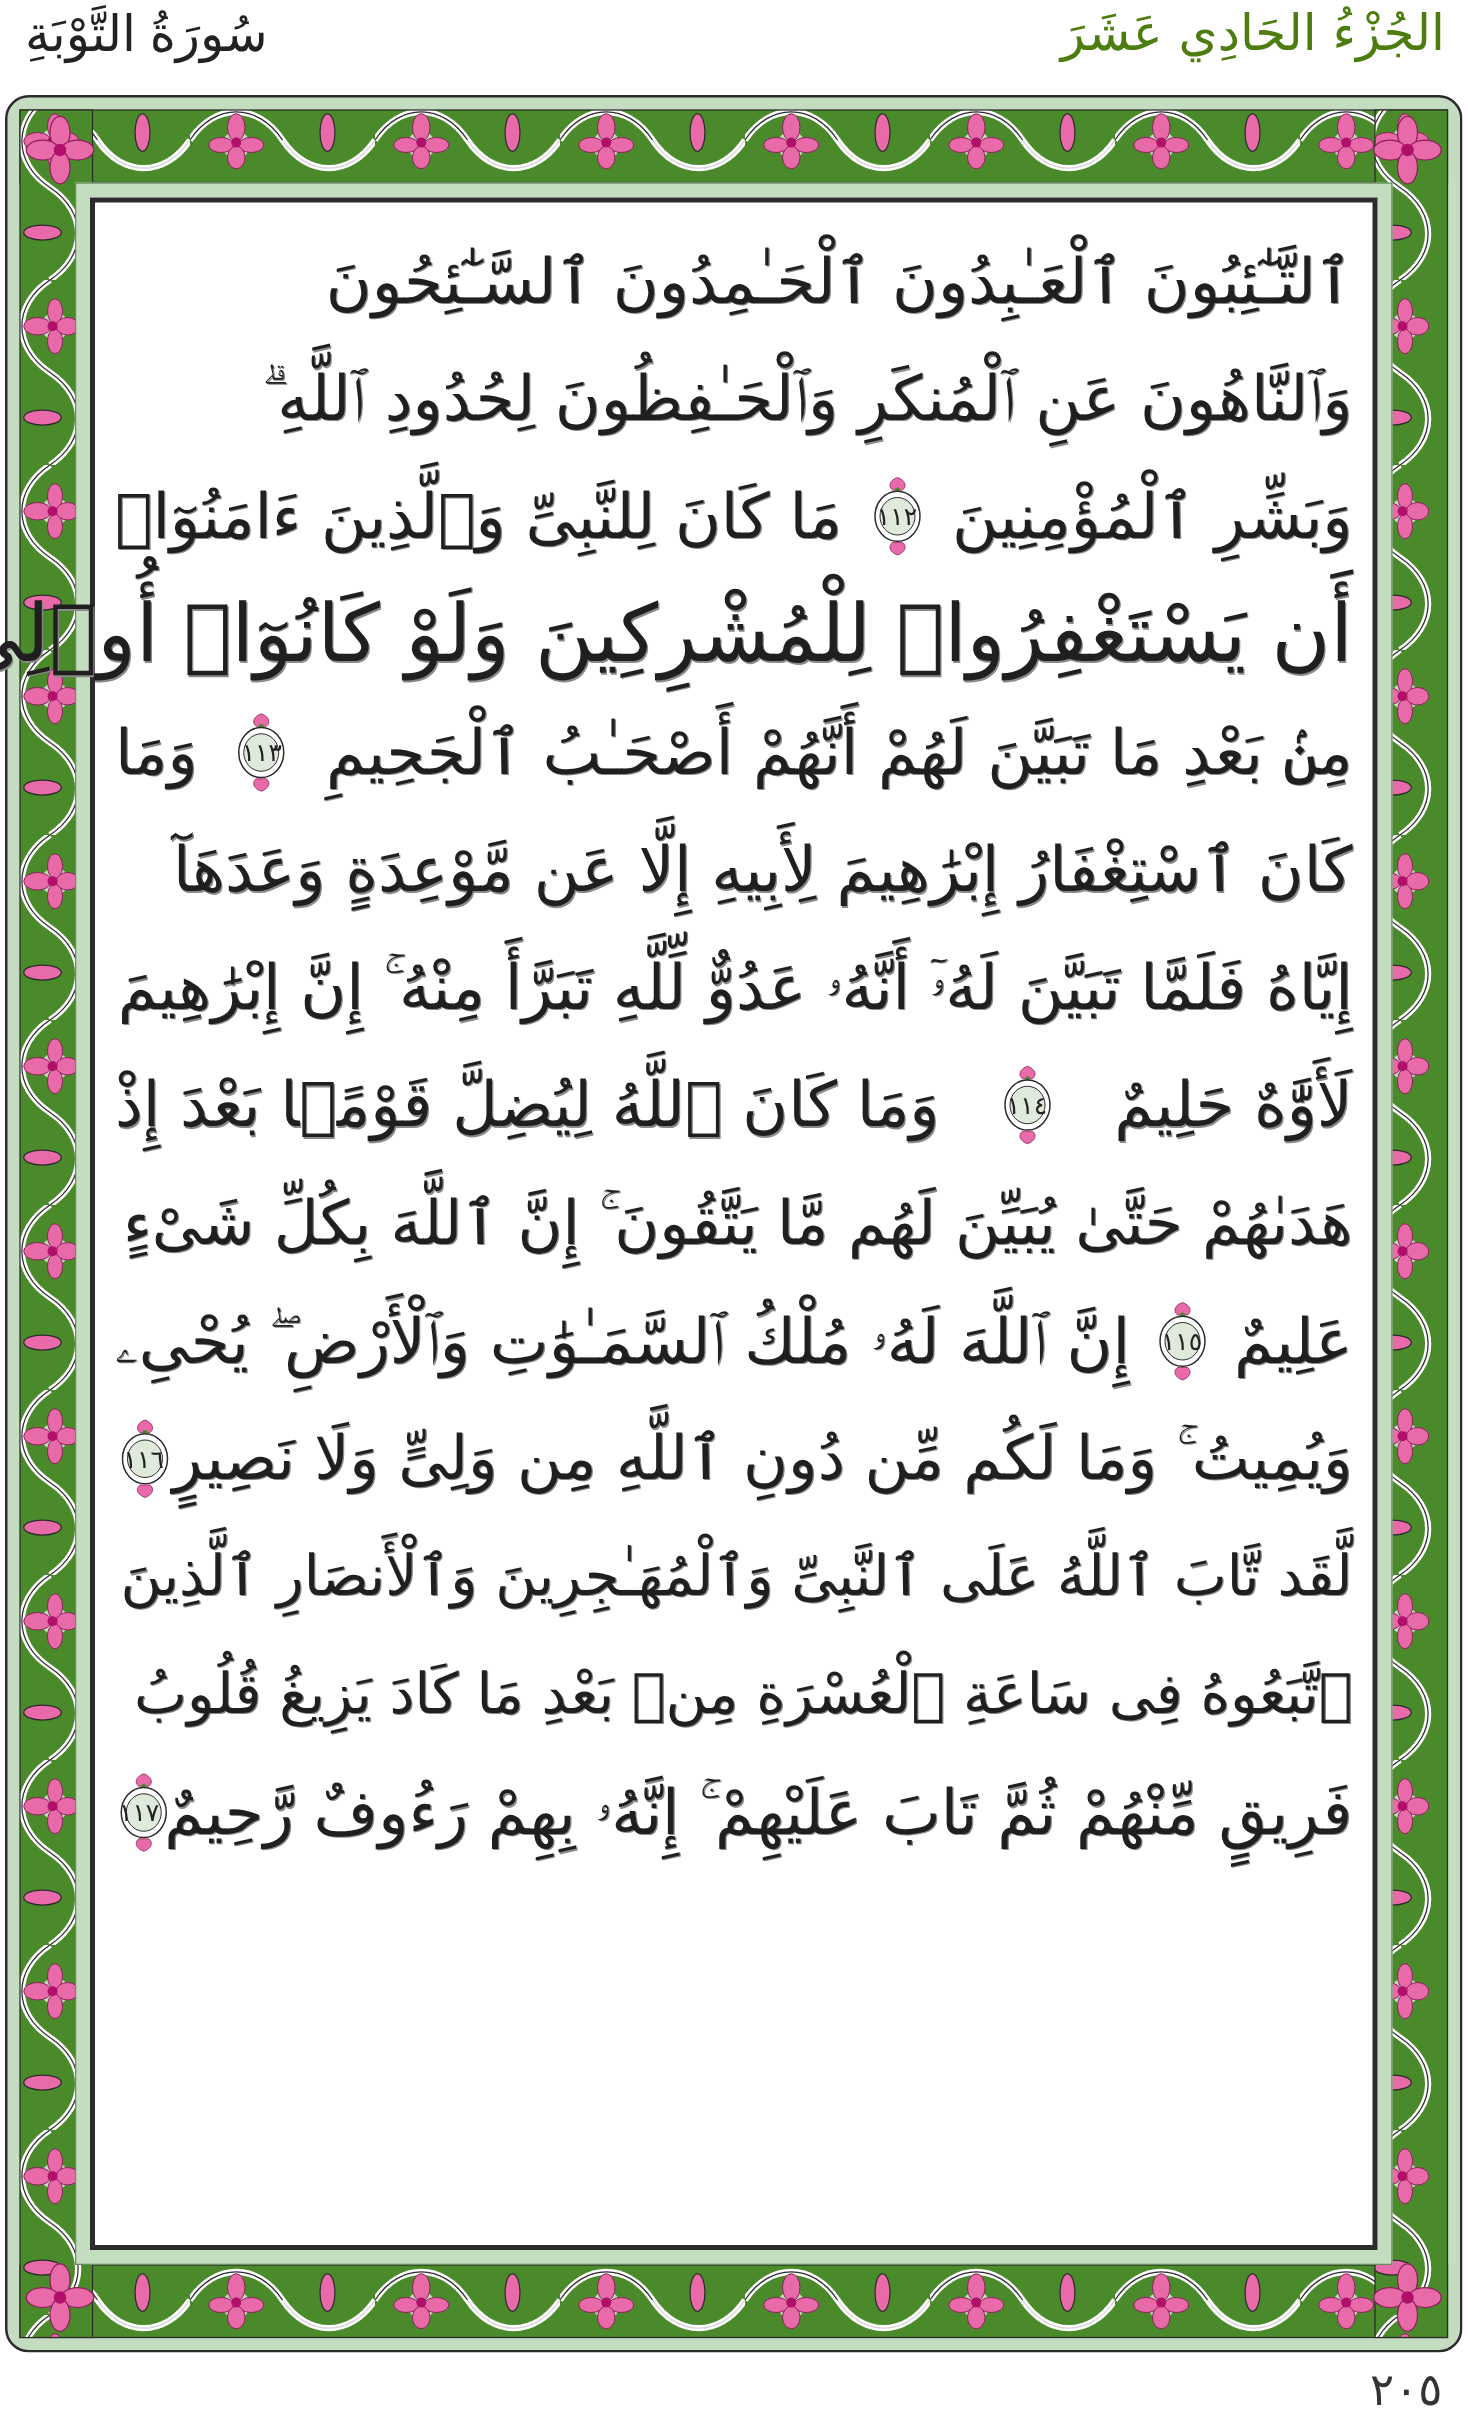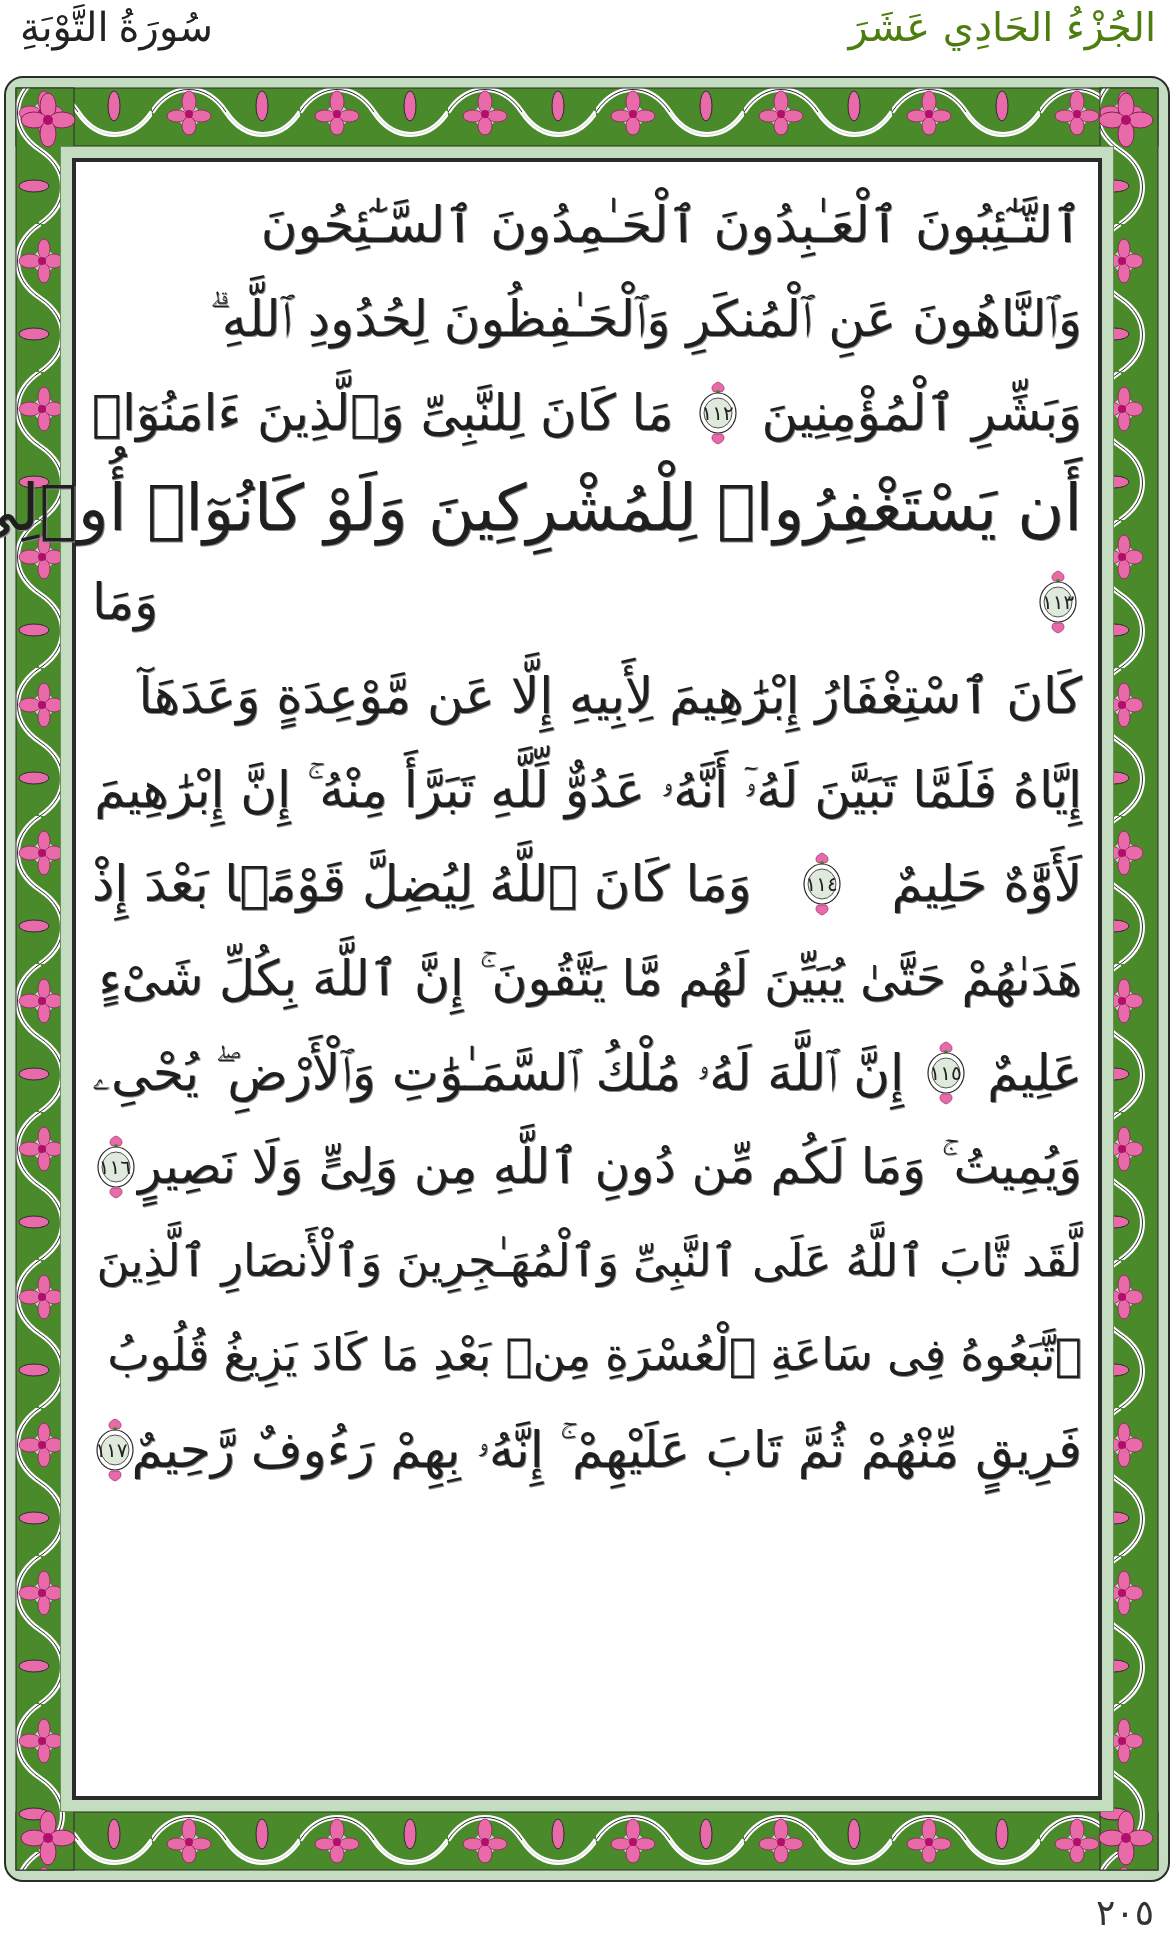--- a/index.html
+++ b/index.html
@@ -3,21 +3,21 @@
 <meta charset="utf-8">
 <style>
   html, body { margin: 0; padding: 0; background: #ffffff; }
   body { width: 1174px; height: 1940px; position: relative; overflow: hidden;
          font-family: "DejaVu Serif", "Liberation Serif", serif; color: #1e1e1e; }
 
   .header { position: absolute; top: 0; left: 0; width: 1174px; height: 62px; }
   .header .juz { position: absolute; right: 18px; top: 4px; font-size: 40px; direction: rtl;
                  font-family: "DejaVu Sans", "Liberation Sans", sans-serif; color: #4d7c0f; }
   .header .surah { position: absolute; left: 20px; top: 4px; font-size: 40px; direction: rtl;
-                   font-family: Liberation Serif, serif; color: #222; }
+                   font-family: Liberation Sans, sans-serif; color: #222; }
 
   .frame { position: absolute; left: 4px; top: 76px; width: 1166px; height: 1806px; }
   .frame-svg { position: absolute; left: 0; top: 0; }
 
   .panel { position: absolute; left: 72px; top: 158px; width: 1030px; height: 1642px;
            background: #ffffff; border: 4px solid #2b2b2b; box-sizing: border-box; }
   .panel-band { position: absolute; left: 60px; top: 146px; width: 1054px; height: 1666px;
                 background: #c4dcc0; box-sizing: border-box; border: 1px solid #6a8e5e; }
 
   .text { position: absolute; left: 92px; top: 178px; width: 990px; height: 1600px;
@@ -142,20 +142,21 @@
           <path d="M20 64 C 14 62, 12 57, 16 54 L 24 54 C 28 57, 26 62, 20 64 Z" fill="#e86aa8" stroke="#8a1f5a" stroke-width="0.6"></path>
         </svg>
         <span class="num">١١٢</span>
       </span>
       <span class="seg">مَا كَانَ لِلنَّبِىِّ وَٱلَّذِينَ ءَامَنُوٓا۟</span>
     </div>
     <div class="line" style="font-size: 64px;">
       <span class="seg">أَن يَسْتَغْفِرُوا۟ لِلْمُشْرِكِينَ وَلَوْ كَانُوٓا۟ أُو۟لِى قُرْبَىٰ</span>
     </div>
     <div class="line" style="font-size: 50px;">
+      <span class="seg">مِنۢ بَعْدِ مَا تَبَيَّنَ لَهُمْ أَنَّهُمْ أَصْحَـٰبُ ٱلْجَحِيمِ</span>
       <span class="ayah-mark">
         <svg width="40" height="66" viewBox="0 0 40 66">
           <path d="M20 2 C 14 4, 12 9, 16 12 L 24 12 C 28 9, 26 4, 20 2 Z" fill="#e86aa8" stroke="#8a1f5a" stroke-width="0.6"></path>
           <circle cx="20" cy="12" r="2" fill="#4a8a2a"></circle>
           <ellipse cx="20" cy="33" rx="18" ry="20" fill="#ffffff" stroke="#2b2b2b" stroke-width="1.2"></ellipse>
           <ellipse cx="20" cy="33" rx="14" ry="15" fill="#dfe9dc" stroke="#2b2b2b" stroke-width="0.8"></ellipse>
           <path d="M20 64 C 14 62, 12 57, 16 54 L 24 54 C 28 57, 26 62, 20 64 Z" fill="#e86aa8" stroke="#8a1f5a" stroke-width="0.6"></path>
         </svg>
         <span class="num">١١٣</span>
       </span>

